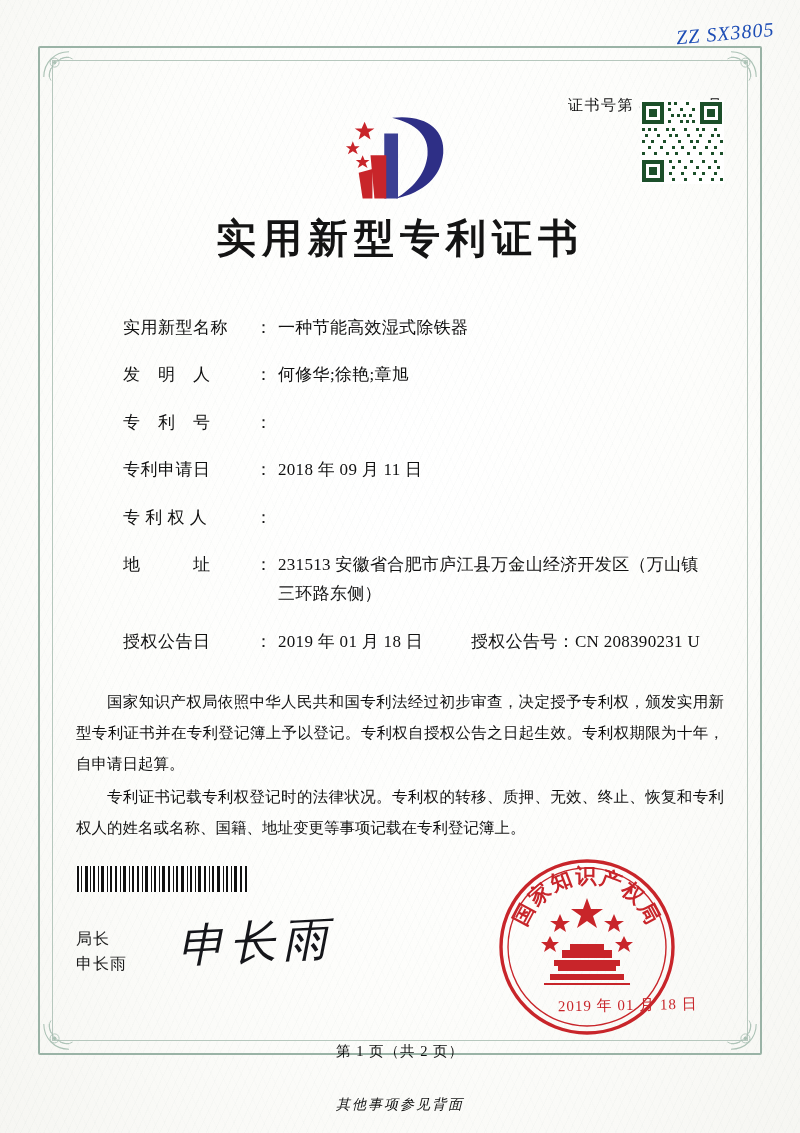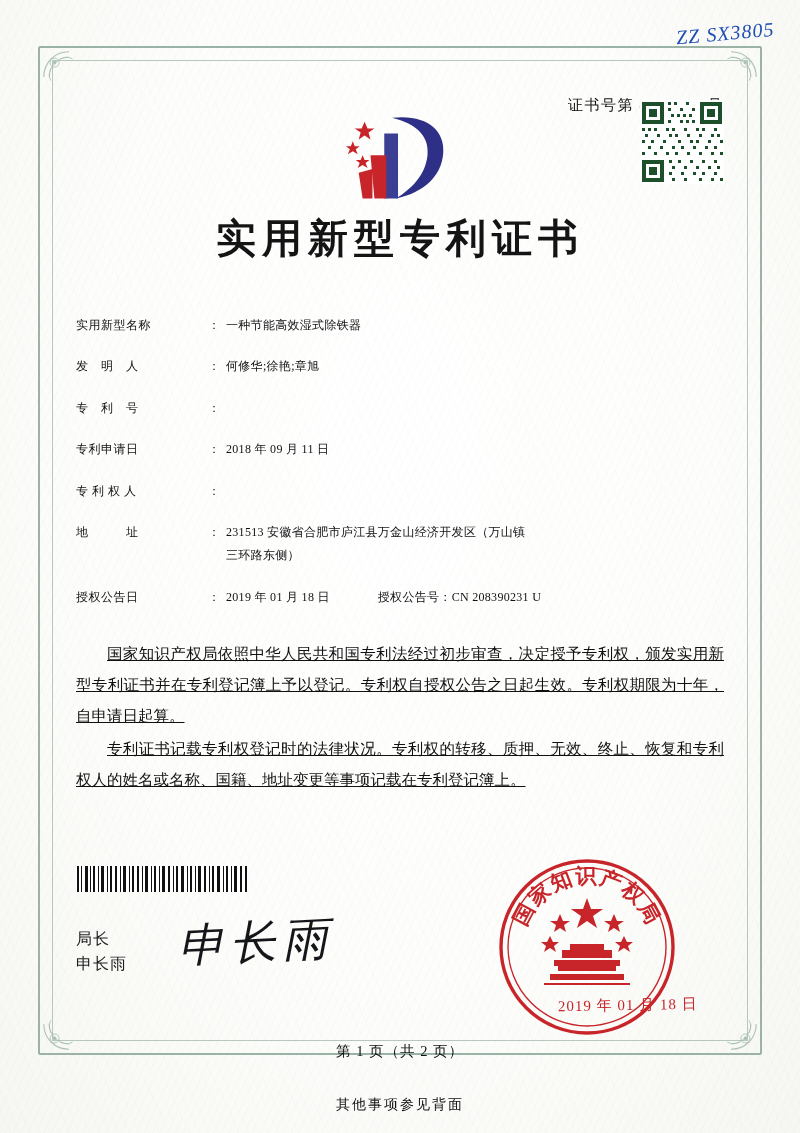--- a/index.html
+++ b/index.html
@@ -112,22 +112,23 @@
     text-align: center;
     font-family: "DejaVu Serif", "Liberation Serif", serif;
     font-weight: bold;
     font-size: 40px;
     letter-spacing: 6px;
     color: #141414;
   }
 
   .fields {
     margin-top: 52px;
-    font-size: 12px;
+    font-size: 17px;
     line-height: 1.2;
+    margin-left: 47px;
   }
   .row {
     display: flex;
     align-items: flex-start;
     margin-bottom: 27px;
   }
   .row .label {
     width: 132px;
     flex: 0 0 132px;
     color: #111;
@@ -156,21 +157,20 @@
   .row.inline-two .sub-label {
     white-space: nowrap;
   }
 
   .paragraphs {
     margin-top: 34px;
     font-size: 15.5px;
     line-height: 2;
     color: #111;
     text-align: justify;
-    text-decoration: underline;
   }
   .paragraphs p {
     margin: 0 0 2px 0;
     text-indent: 2em;
   }
 
   .barcode {
     position: absolute;
     left: 76px;
     top: 866px;
@@ -231,20 +231,21 @@
     letter-spacing: 1px;
   }
   .footer-note {
     position: absolute;
     left: 0; right: 0;
     top: 1096px;
     text-align: center;
     font-size: 14px;
     color: #111;
     letter-spacing: 2px;
+    font-style: italic;
   }
 </style>
 </head>
 <body>
 
 <div class="page">
   <div class="texture"></div>
 
   <div class="hand-code">ZZ SX3805</div>
 

